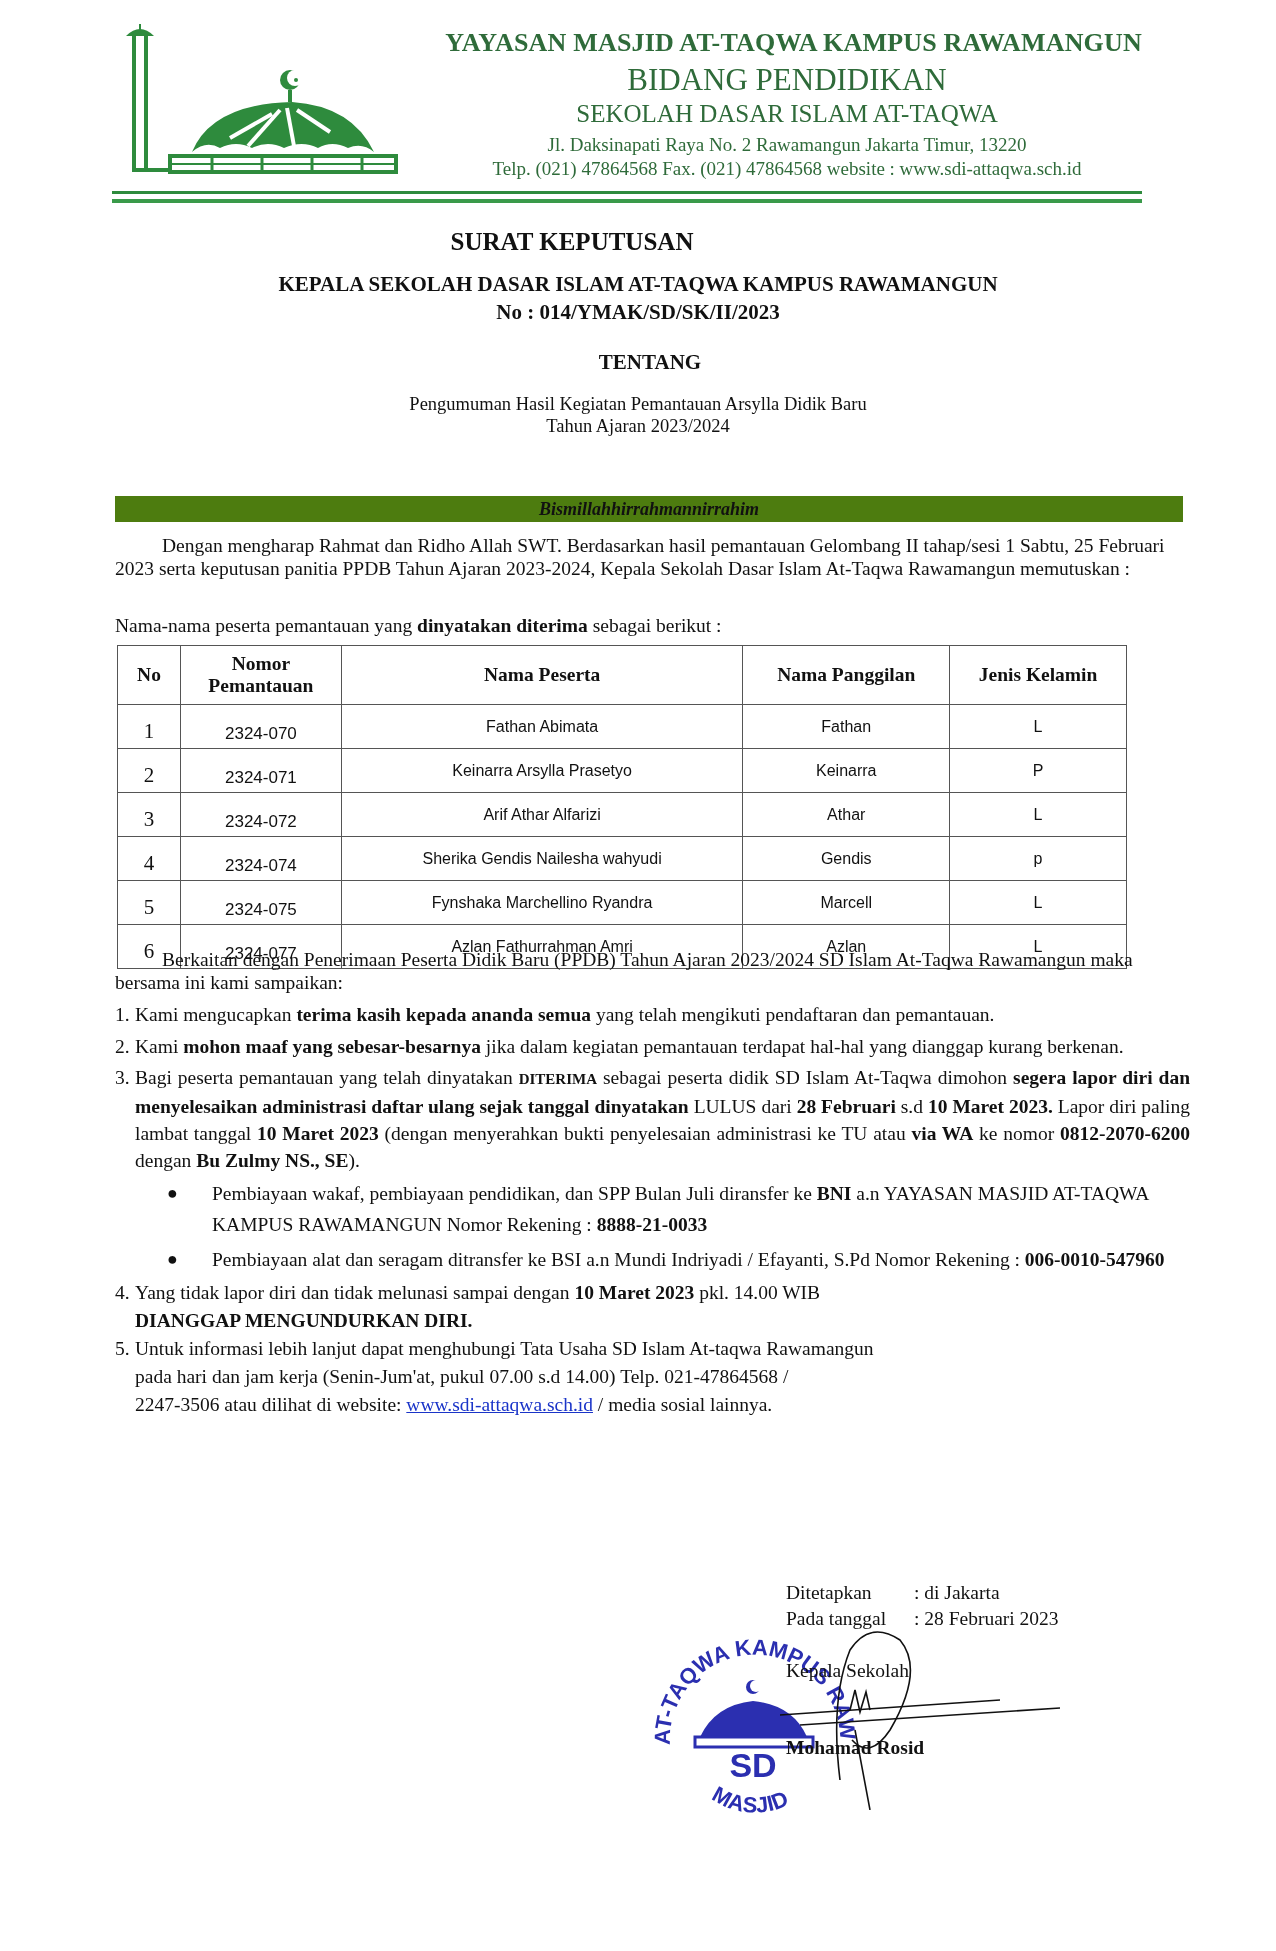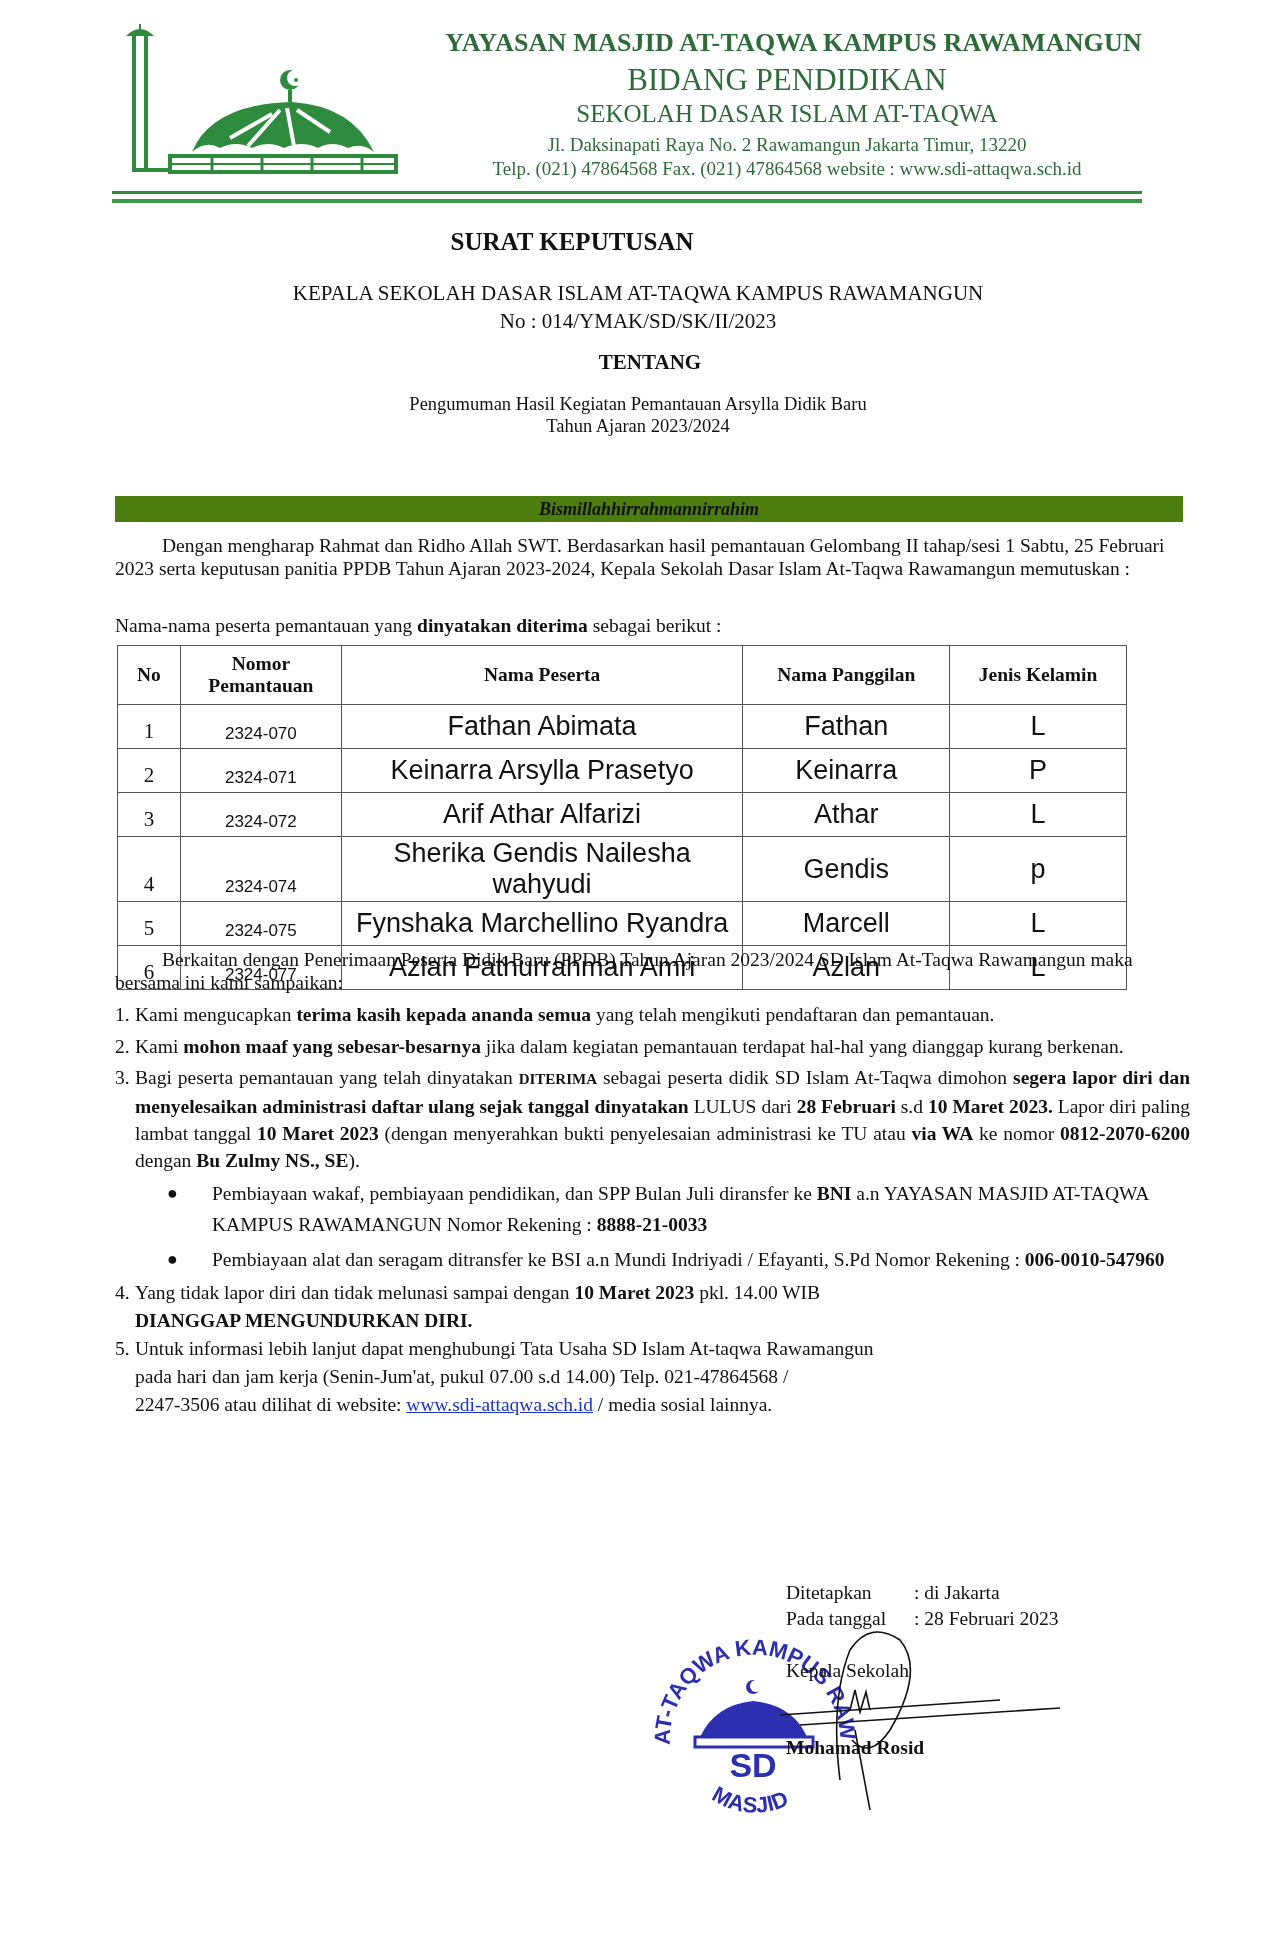--- a/index.html
+++ b/index.html
@@ -13,36 +13,36 @@
     .lh-foundation { font-weight: bold; font-size: 26px; letter-spacing: 0.2px; text-align: right; margin-right: 0; }
     .lh-field { font-size: 31px; margin-top: 4px; }
     .lh-school { font-size: 25px; margin-top: 2px; }
     .lh-address { font-size: 19px; margin-top: 6px; }
     .lh-contact { font-size: 19px; margin-top: 2px; }
     .lh-rule1 { position: absolute; left: 0; top: 173px; width: 1030px; height: 3px; background: #2e8b3d; }
     .lh-rule2 { position: absolute; left: 0; top: 181px; width: 1030px; height: 4px; background: #3a9a4a; }
 
     .center { text-align: center; }
     .title { position: absolute; left: 0; width: 1144px; top: 228px; font-size: 25px; font-weight: bold; }
-    .subtitle { position: absolute; left: 0; width: 1276px; top: 279px; font-size: 21px; font-weight: normal; line-height: 28px; }
+    .subtitle { position: absolute; left: 0; width: 1276px; top: 270px; font-size: 21px; font-weight: bold; line-height: 28px; }
     .about { position: absolute; left: 12px; width: 1276px; top: 350px; font-size: 21px; font-weight: bold; }
     .about-lines { position: absolute; left: 0; width: 1276px; top: 393px; font-size: 18.5px; line-height: 22px; }
 
     .bism { position: absolute; left: 115px; top: 496px; width: 1068px; height: 26px; background: #4d7c0f; text-align: center;
             font-style: italic; font-weight: bold; font-size: 18px; line-height: 26px; }
 
     .body-text { position: absolute; left: 115px; width: 1075px; font-size: 19.5px; line-height: 23px; }
     .p1 { top: 534px; text-indent: 47px; }
     .p1-last { top: 614px; }
 
     table.peserta { position: absolute; left: 117px; top: 645px; width: 1010px; border-collapse: collapse; }
     table.peserta th, table.peserta td { border: 1.5px solid #555; text-align: center; }
     table.peserta th { font-weight: bold; font-size: 19.5px; height: 56px; line-height: 22px; }
     table.peserta td { height: 38px; font-size: 21px; }
-    table.peserta td.sans { font-family: "Liberation Sans", "DejaVu Sans", sans-serif; font-size: 27px; }
+    table.peserta td.sans { font-family: "Liberation Sans", "DejaVu Sans", sans-serif; font-size: 16px; }
     table.peserta td.code { font-family: "Liberation Sans", "DejaVu Sans", sans-serif; font-size: 17px; vertical-align: bottom; padding-bottom: 4px; }
     table.peserta td.no { font-size: 21px; vertical-align: bottom; padding-bottom: 4px; }
 
     .p2 { top: 948px; text-indent: 47px; }
     .list { position: absolute; left: 115px; width: 1075px; font-size: 19.5px; line-height: 30px; }
     .li { position: relative; padding-left: 20px; }
     .li .num { position: absolute; left: 0; }
     .li .cont { display: block; }
     .li.j .cont { text-align: justify; }
     .bullets { margin-left: 32px; }

